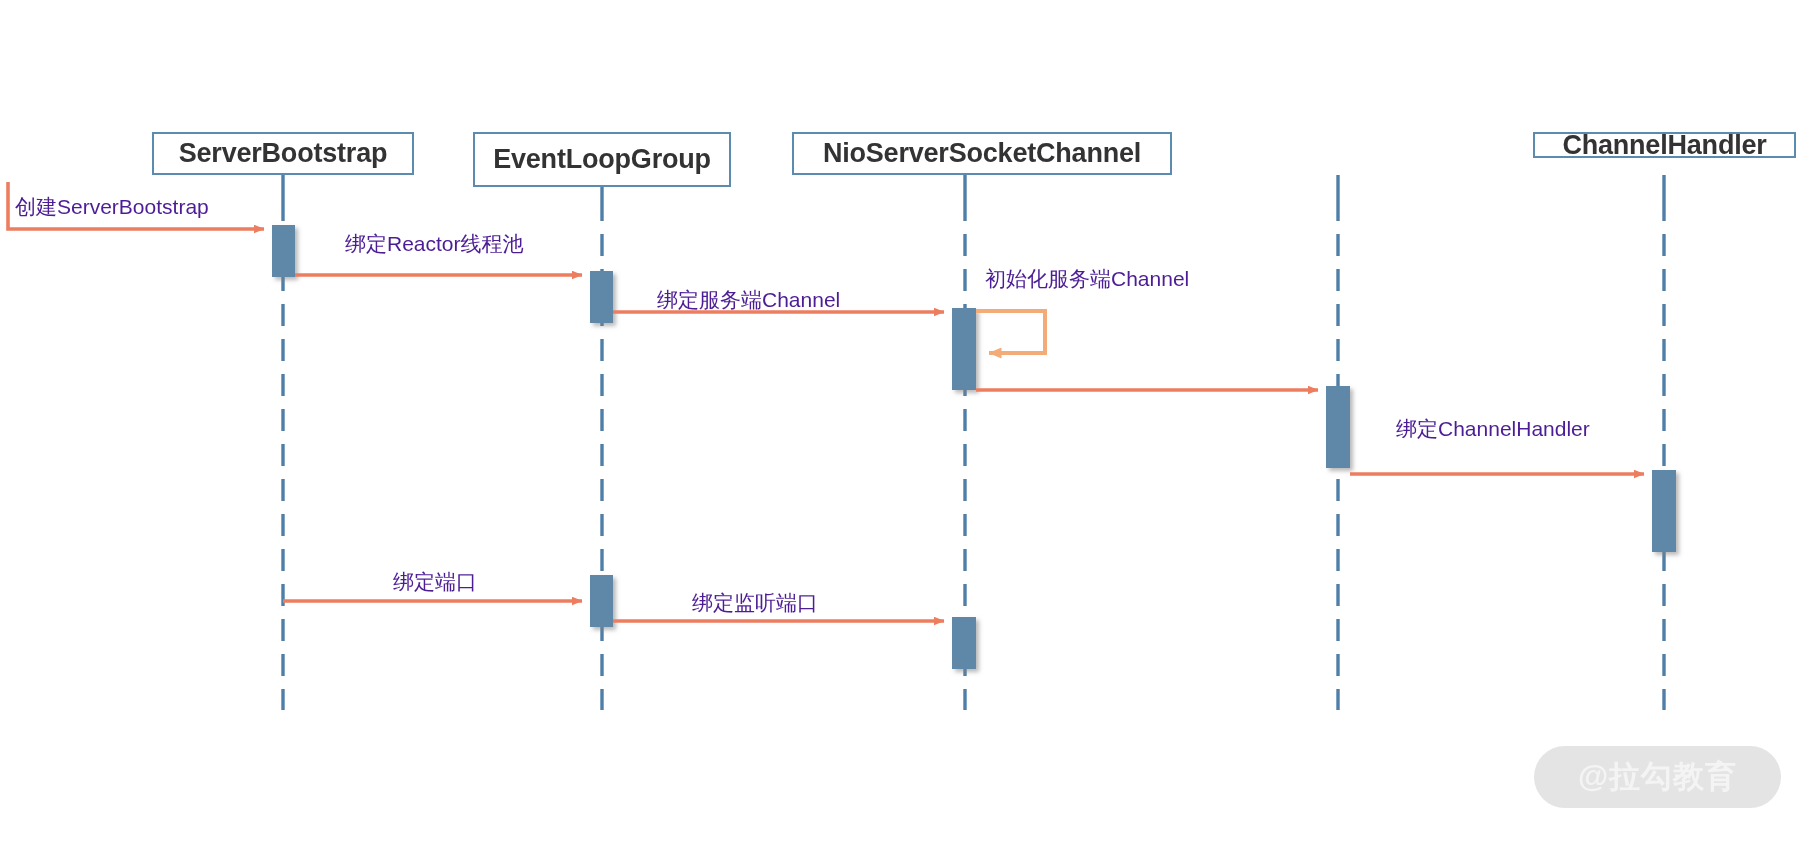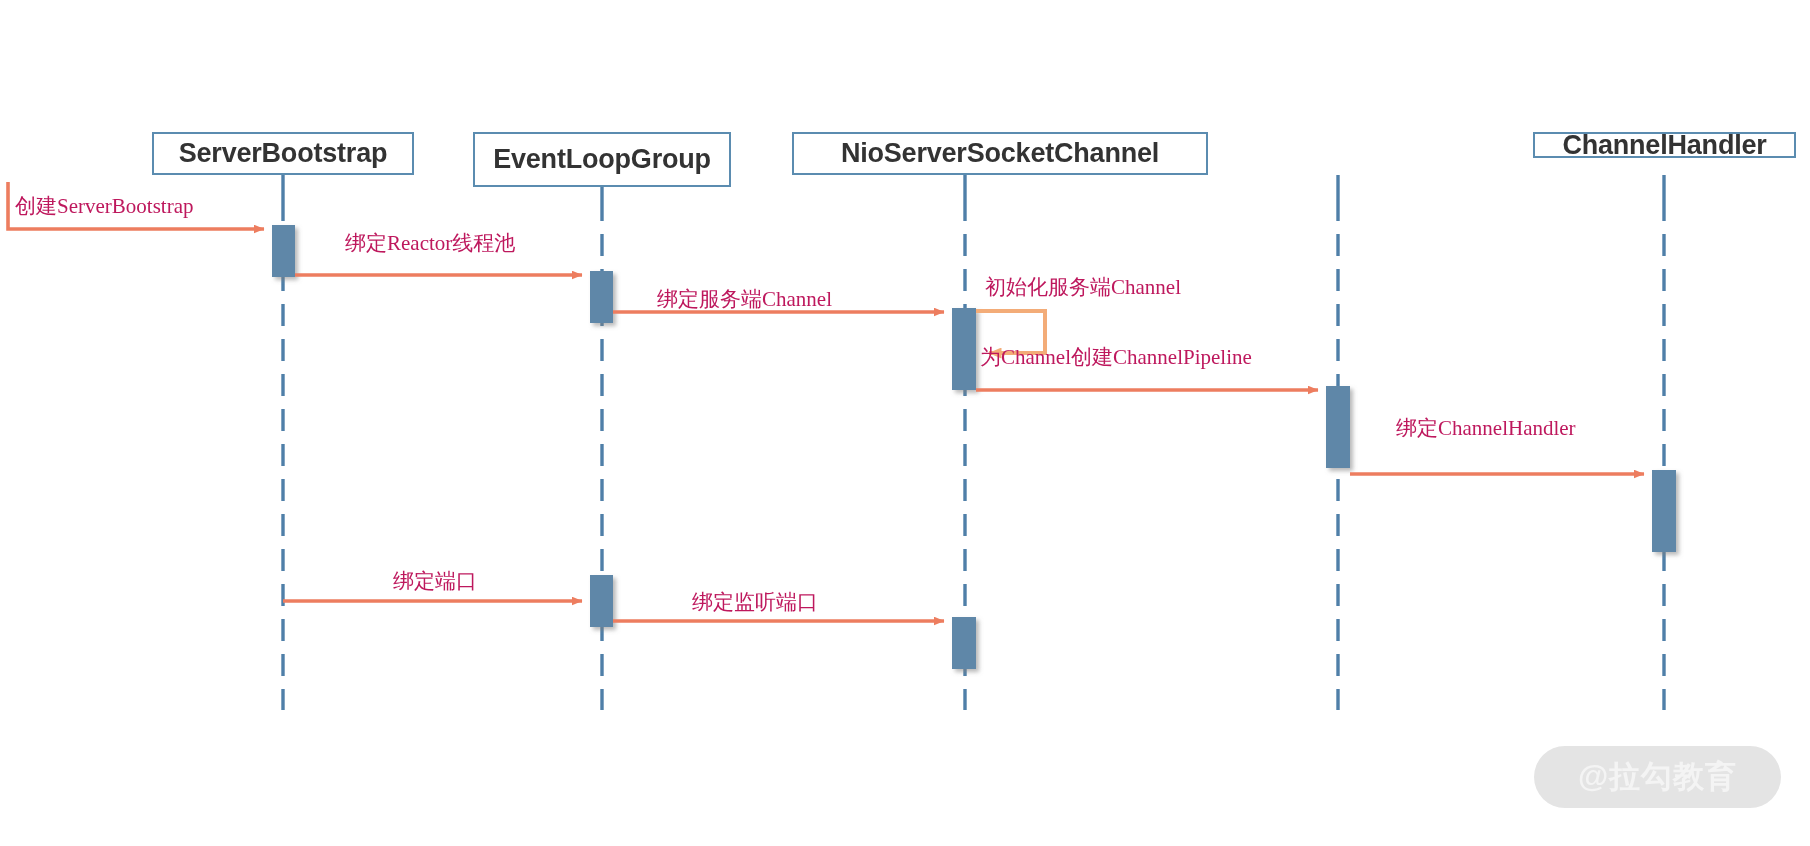--- a/index.html
+++ b/index.html
@@ -33,25 +33,24 @@
     justify-content: center;
     color: #333333;
     font-weight: bold;
     font-size: 27px;
     letter-spacing: -0.2px;
     white-space: nowrap;
   }
   
   .msg-label {
     position: absolute;
-    color: #be185d;
+    color: #4c1d95;
     font-size: 21px;
     white-space: nowrap;
     line-height: 1;
-    font-family: Liberation Serif, serif;
   }
   
   #watermark {
     position: absolute;
     left: 1534px;
     top: 746px;
     width: 247px;
     height: 62px;
     border-radius: 31px;
     background: #e4e4e4;
@@ -130,32 +129,31 @@
       <path d="M976,311 L1045,311 L1045,353 L989,353" marker-end="url(#arrow-orange)"></path>
     </g>
   </svg>
 
   <div class="participant-box" style="left:152px; top:132px; width:262px; height:43px;">
     <span>ServerBootstrap</span>
   </div>
   <div class="participant-box" style="left:473px; top:132px; width:258px; height:55px;">
     <span>EventLoopGroup</span>
   </div>
-  <div class="participant-box" style="left:792px; top:132px; width:416px; height:43px;">
+  <div class="participant-box" style="left:792px; top:132px; width:380px; height:43px;">
     <span>NioServerSocketChannel</span>
   </div>
   <div class="participant-box" style="left:1533px; top:132px; width:263px; height:26px;">
     <span>ChannelHandler</span>
   </div>
 
   <div class="msg-label" style="left:15px; top:196px;">创建ServerBootstrap</div>
   <div class="msg-label" style="left:345px; top:233px;">绑定Reactor线程池</div>
   <div class="msg-label" style="left:657px; top:268px;margin-top:21px;">绑定服务端Channel</div>
-  <div class="msg-label" style="left:985px; top:277px;">初始化服务端Channel</div>
-  <div class="msg-label" style="left:980px; top:347px;">为Channel创建ChannelPipeline</div>
+  <div class="msg-label" style="left:985px; top:268px;">初始化服务端Channel</div>
   <div class="msg-label" style="left:1396px; top:418px;">绑定ChannelHandler</div>
   <div class="msg-label" style="left:393px; top:571px;">绑定端口</div>
   <div class="msg-label" style="left:692px; top:592px;">绑定监听端口</div>
 
   <div id="watermark">
     <span>@拉勾教育</span>
   </div>
 
 </div>
 

